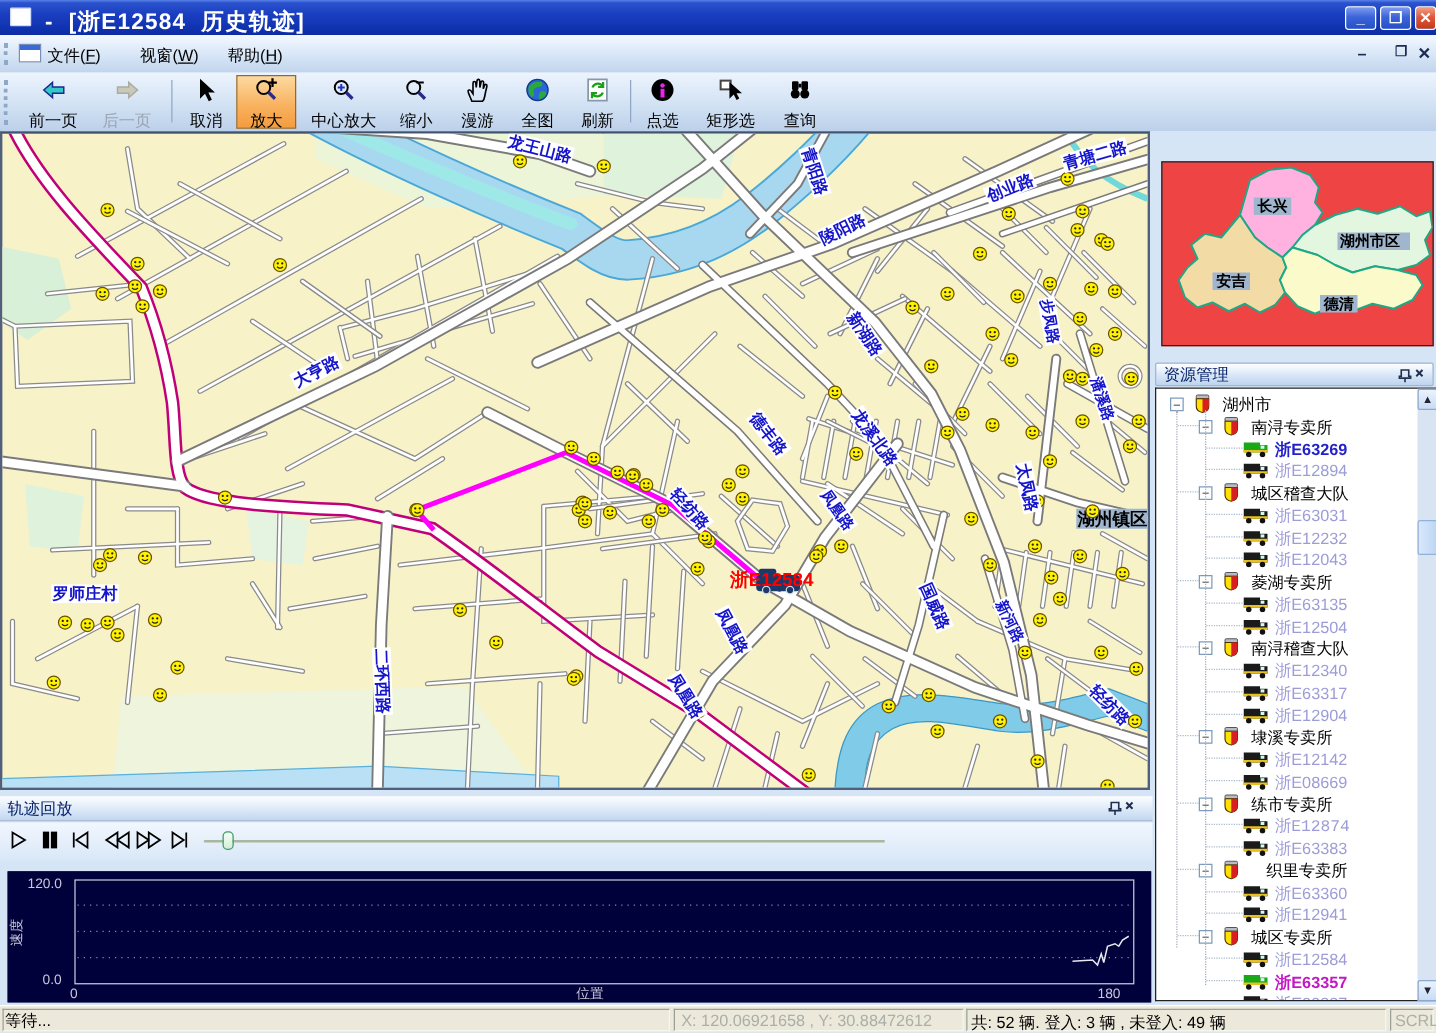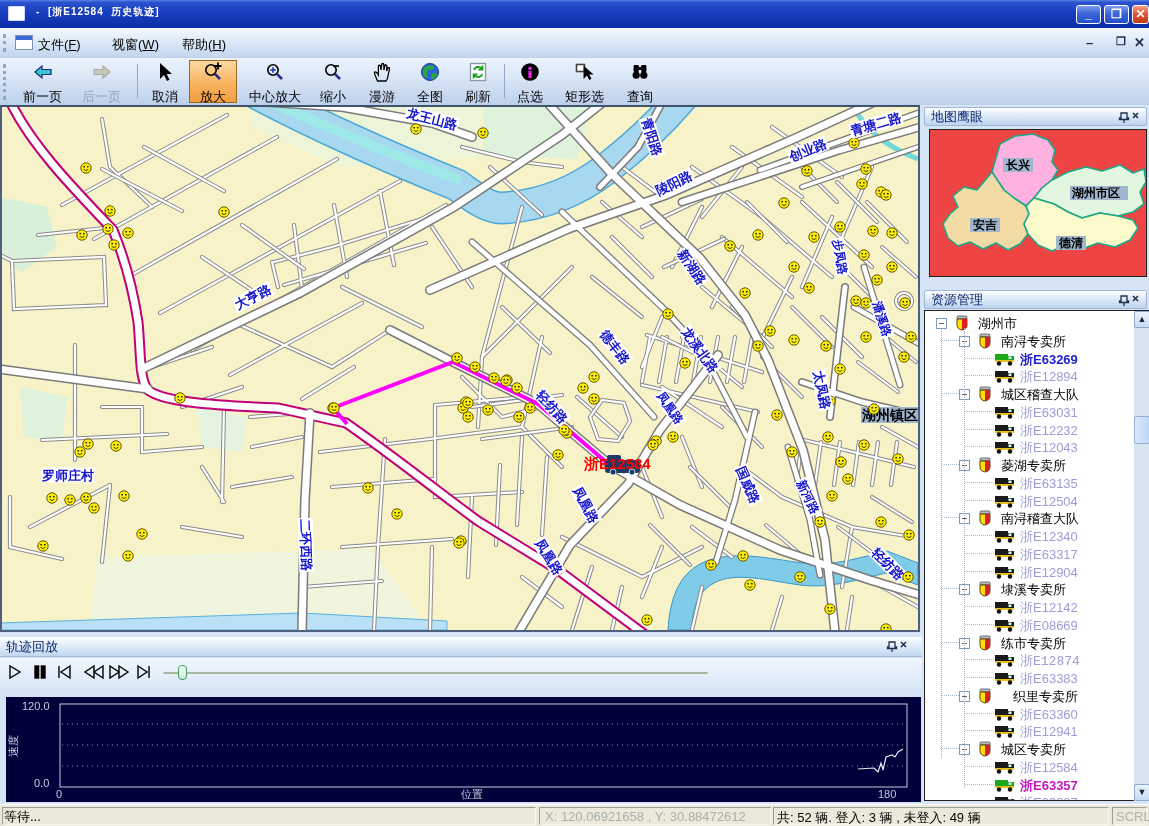--- a/index.html
+++ b/index.html
@@ -1,21 +1,21 @@
 <!DOCTYPE html>
 <html><head><meta charset="utf-8">
 <style>
 *{margin:0;padding:0;box-sizing:border-box;}
 html,body{width:1149px;height:826px;overflow:hidden;font-family:"Liberation Sans",sans-serif;background:#D6E5F5;}
 .abs{position:absolute;}
 
 #titlebar{position:absolute;left:0;top:0;width:1149px;height:28px;
  background:linear-gradient(#5A82E8 0%,#2B53CE 8%,#1A3EC0 40%,#1236B4 70%,#0C2CA4 100%);}
 #titlebar .ticon{position:absolute;left:8px;top:6px;width:17px;height:15px;background:#fff;border:1px solid #cfd8ff;border-radius:1px;}
-#titlebar .ttext{position:absolute;left:36px;top:5px;color:#fff;font-weight:bold;font-size:10px;letter-spacing:1px;}
+#titlebar .ttext{position:absolute;left:36px;top:5px;color:#fff;font-weight:bold;font-size:18px;letter-spacing:1px;}
 .capbtn{position:absolute;top:5px;height:19px;border:1px solid #fff;border-radius:3px;color:#fff;font-weight:bold;
  background:linear-gradient(#7C9BEF,#3C64D8 45%,#2450C8);text-align:center;line-height:17px;font-size:12px;}
 #btnclose{background:linear-gradient(#F2A083,#E0583A 45%,#C43818);}
 
 #menubar{position:absolute;left:0;top:28px;width:1149px;height:30px;
  background:linear-gradient(#F4F9FF,#D5E4F6 60%,#C3D6EE);border-bottom:1px solid #C0D0E8;}
 .grip{position:absolute;left:3px;width:3px;border-left:3px dotted #8FA8C8;}
 #menubar .mtext{position:absolute;top:8px;font-size:13px;color:#000;}
 u{text-decoration:underline;}
 .mdibtn{position:absolute;top:7px;color:#1a2a50;font-size:13px;font-weight:bold;}
@@ -694,24 +694,20 @@
       <use href="#smy" x="756" y="128"></use>
       <use href="#smy" x="896" y="352"></use>
       <use href="#smy" x="846" y="372"></use>
       <use href="#smy" x="906" y="470"></use>
       <use href="#smy" x="798" y="470"></use>
       <use href="#smy" x="748" y="478"></use>
       <text x="582" y="362" font-size="15" font-weight="bold" fill="#FF0000">浙E12584</text>
 </svg>
   </div>
 <div id="rpanel">
-<div class="docktitle" style="top:2px;">地图鹰眼<span class="dockbtns" style="letter-spacing:0;top:3px;"><svg width="22" height="12" viewBox="0 0 22 12" style="vertical-align:1px;">
-          <path d="M3,2 L9,2 L9,7 L10.5,7 L10.5,8.5 L1.5,8.5 L1.5,7 L3,7 Z M6,8.5 L6,12" stroke="#203050" stroke-width="1.3" fill="none"></path>
-          <path d="M15,2 L20,7 M20,2 L15,7" stroke="#203050" stroke-width="1.6" fill="none"></path>
-        </svg></span></div>
 <div id="eaglebox"><svg width="216" height="146" viewBox="0 0 216 146">
 <g stroke="#1FA886" stroke-width="1.6" stroke-linejoin="round">
 <path d="M62,42 L70,14 L85,6 L103,4 L118,10 L125,20 L122,32 L128,40 L122,50 L112,58 L104,68 L96,76 L84,68 L74,60 Z" fill="#FFB2DF"></path>
 <path d="M104,68 L112,58 L122,50 L138,42 L156,37 L172,41 L190,35 L203,43 L214,39 L216,52 L210,62 L214,74 L203,82 L188,86 L170,83 L152,88 L138,82 L124,74 Z" fill="#E3F6DF"></path>
 <path d="M62,42 L74,60 L84,68 L96,76 L99,84 L94,94 L98,104 L90,114 L78,120 L66,113 L53,119 L40,112 L28,116 L18,108 L13,94 L20,84 L28,77 L23,66 L34,57 L47,60 Z" fill="#F3DBA6"></path>
 <path d="M99,84 L96,76 L104,68 L124,74 L138,82 L152,88 L170,83 L188,86 L203,90 L208,98 L200,110 L185,117 L168,113 L152,119 L136,115 L122,121 L108,115 L98,104 L94,94 Z" fill="#FBFACB"></path>
 </g>
 <g font-size="12" font-weight="bold" fill="#000">
 <g>
             <rect x="73" y="28" width="30" height="14" fill="#9FB6CE"></rect>

